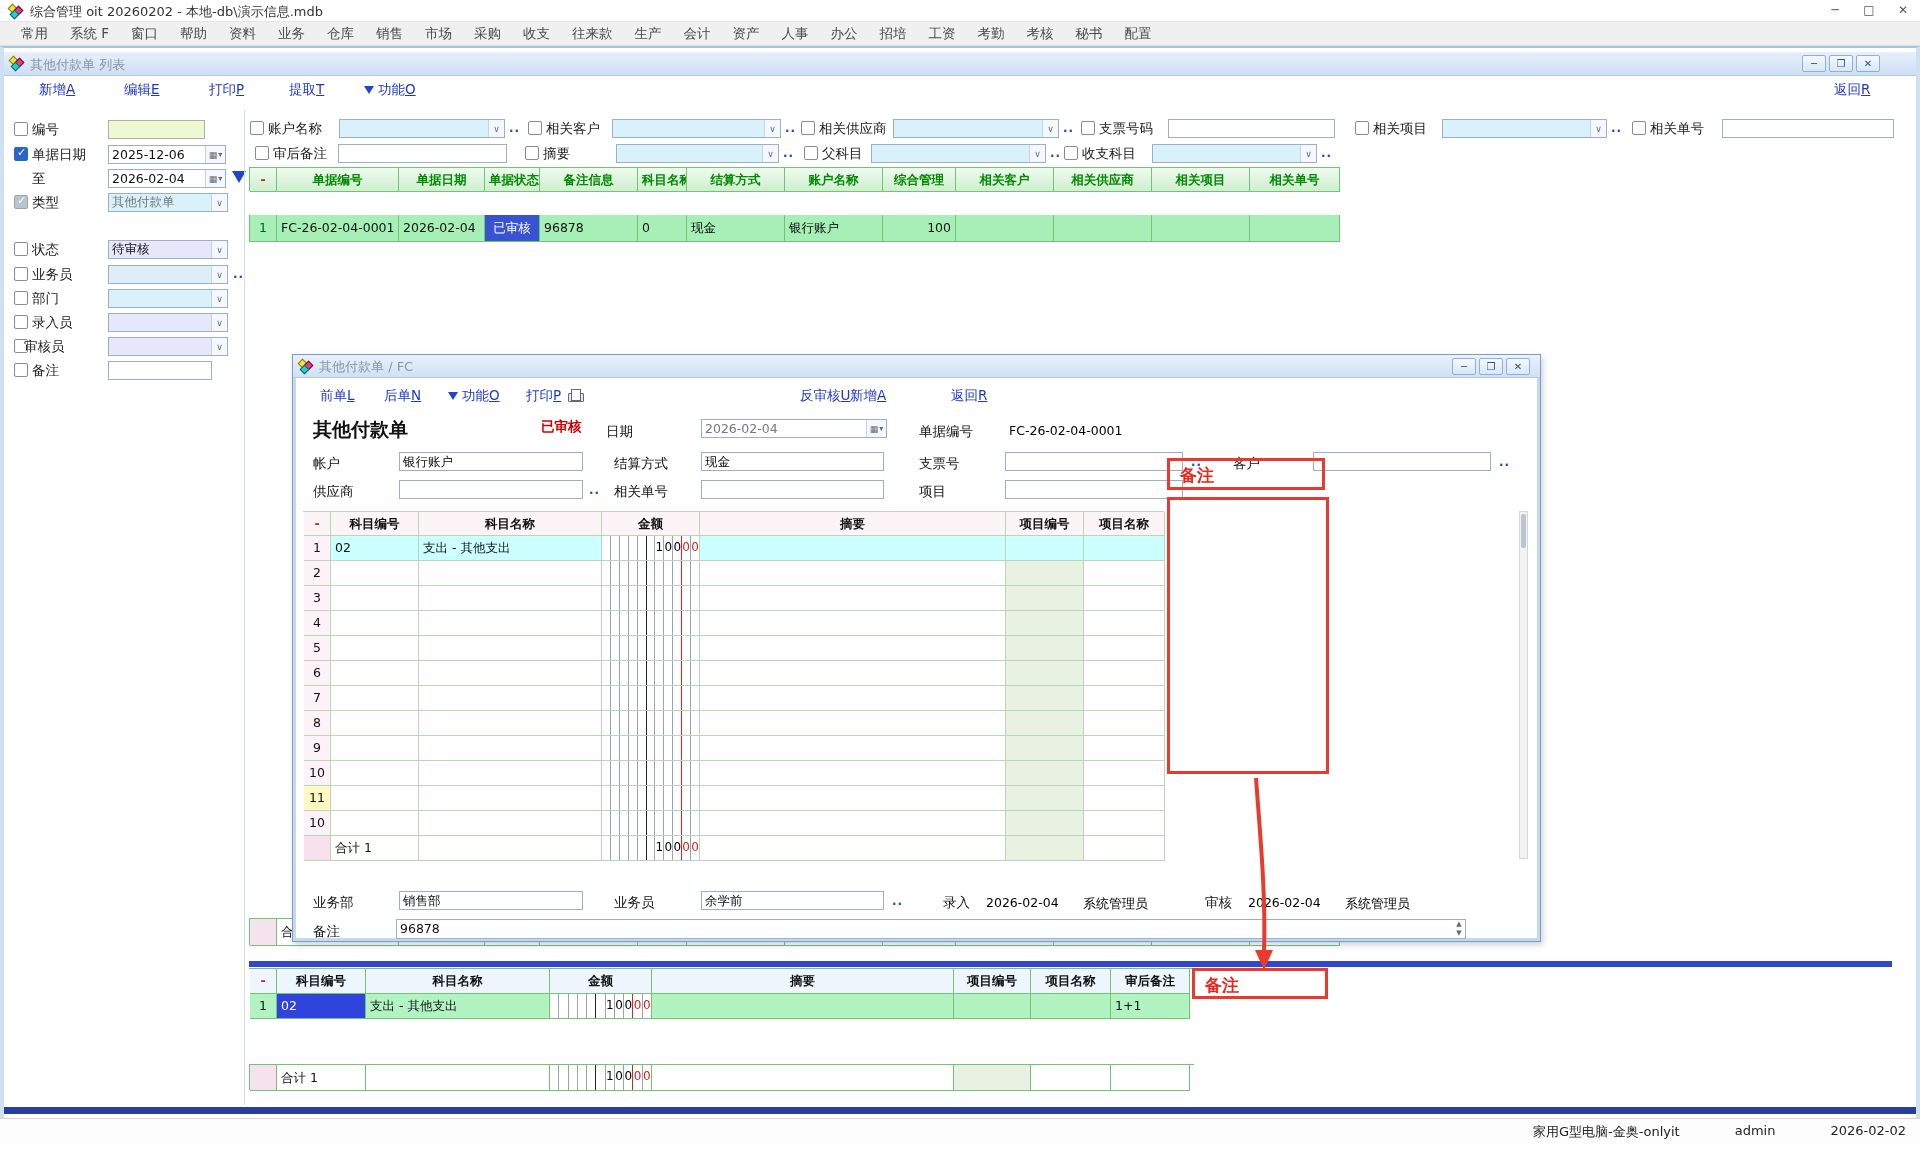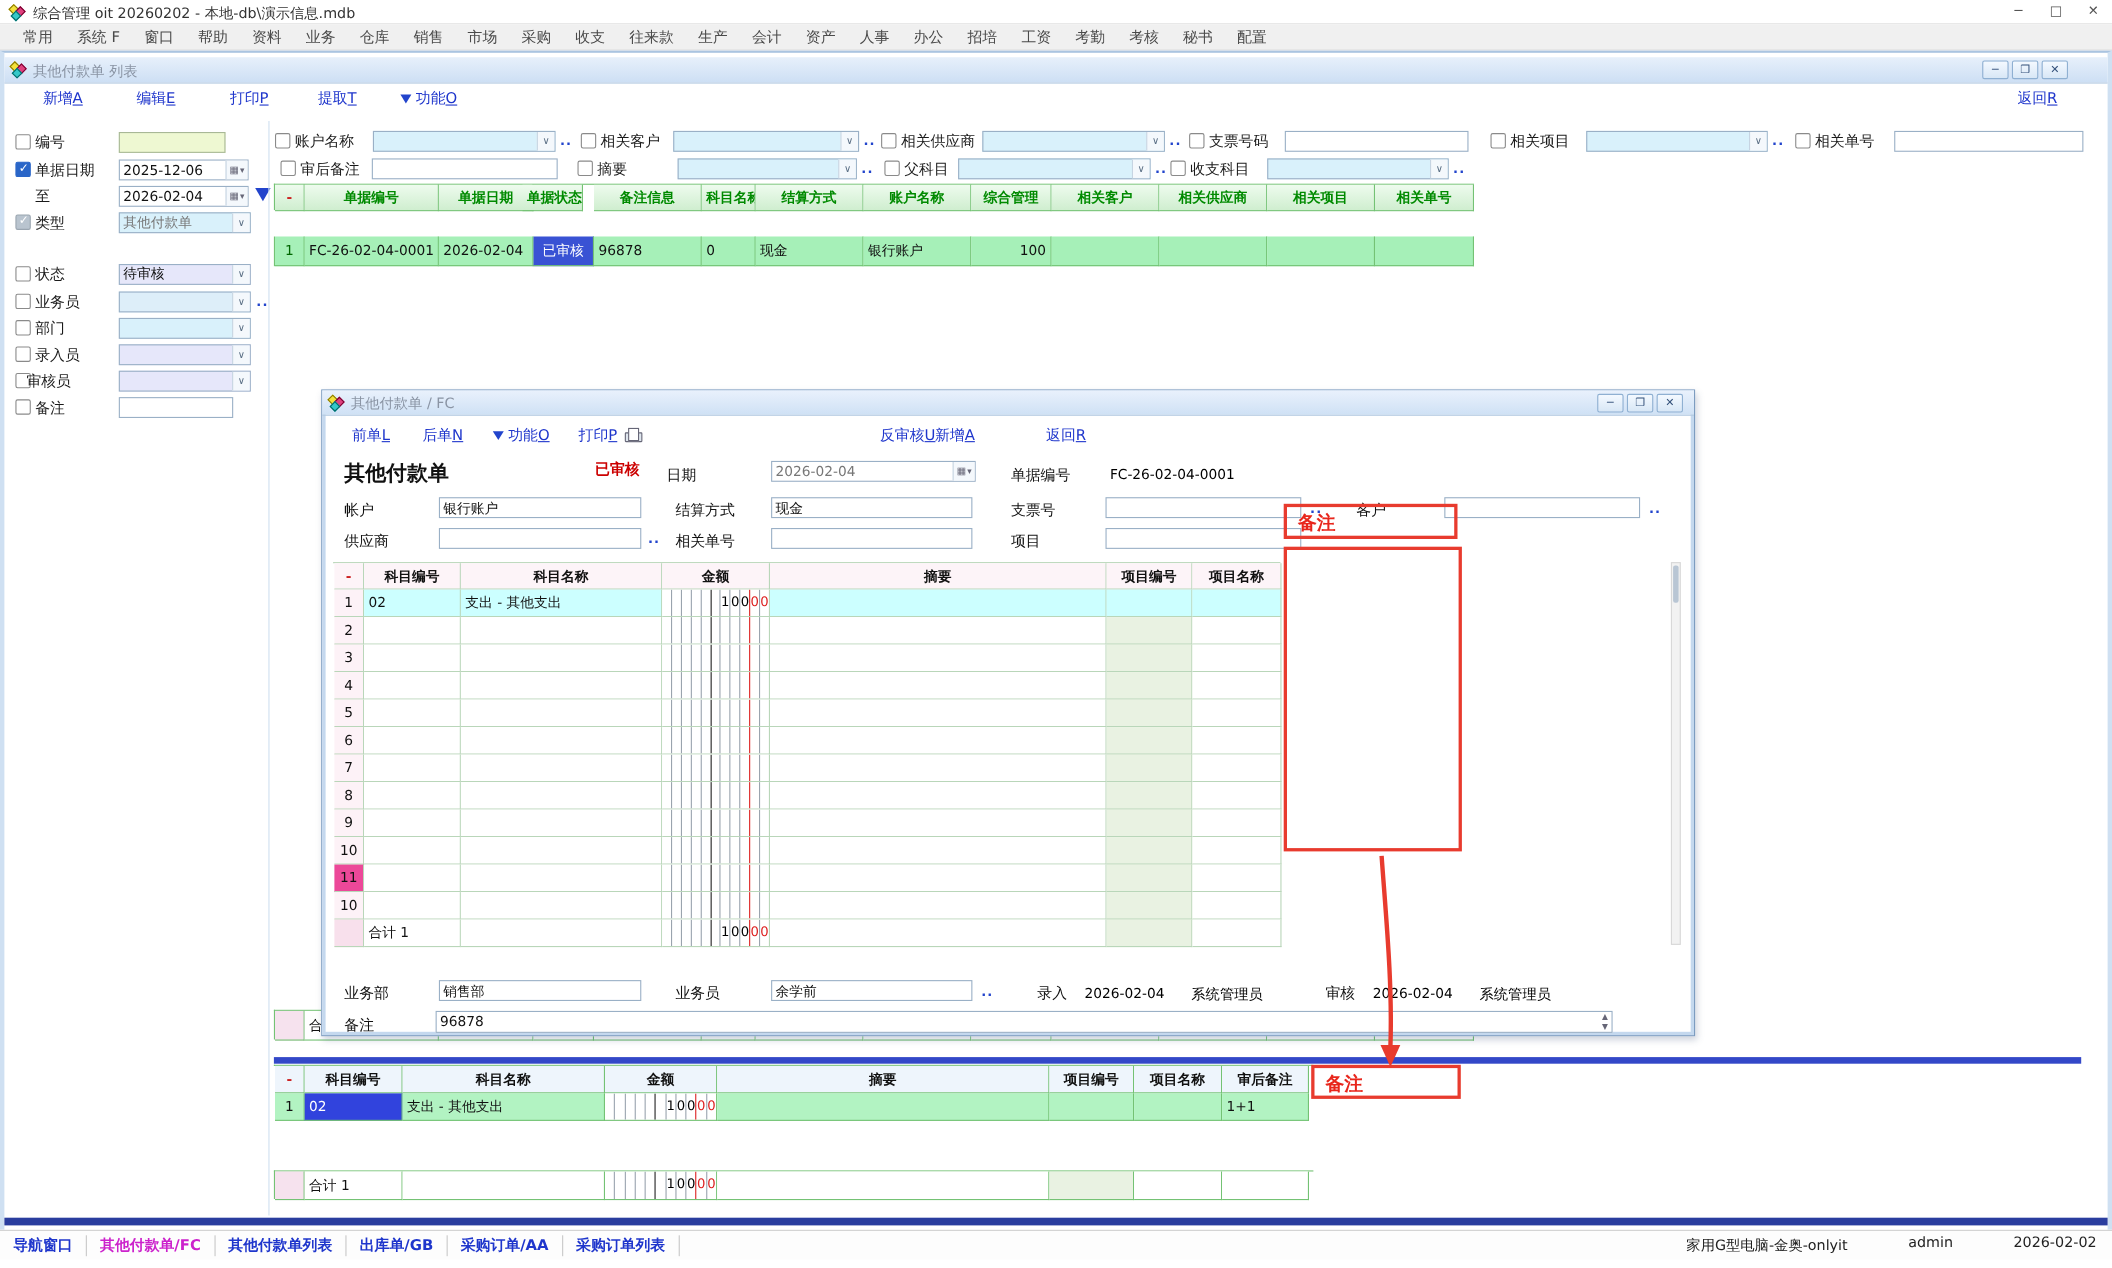--- a/index.html
+++ b/index.html
@@ -284,21 +284,21 @@
         <span class="chev">∨</span>
       </div>
       <span class="dots" style="position: absolute; left: 1317px; top: 98px;">..</span>
     </div>
 
   <div id="list-table" class="abs" style="left:245px;top:119px;width:1092px;">
       <div style="position: relative; left: 0px; top: 0px; width: 1091px; height: 24px; border-top: 1px solid rgb(116, 194, 116); border-left: 1px solid rgb(116, 194, 116);">
         <span class="grid-cell hdr-green red-dash" style="position: absolute; left: 0px; top: 0px; width: 27px; height: 24px; border-color: rgb(116, 194, 116);">-</span>
         <span class="grid-cell hdr-green" style="position: absolute; left: 27px; top: 0px; width: 122px; height: 24px; border-color: rgb(116, 194, 116);">单据编号</span>
         <span class="grid-cell hdr-green" style="position: absolute; left: 149px; top: 0px; width: 86px; height: 24px; border-color: rgb(116, 194, 116);">单据日期</span>
-        <span class="grid-cell hdr-green" style="position: absolute; left: 225px; top: 0px; width: 55px; height: 24px; border-color: rgb(116, 194, 116);">单据状态</span>
+        <span class="grid-cell hdr-green" style="position: absolute; left: 235px; top: 0px; width: 55px; height: 24px; border-color: rgb(116, 194, 116);">单据状态</span>
         <span class="grid-cell hdr-green" style="position: absolute; left: 290px; top: 0px; width: 98px; height: 24px; border-color: rgb(116, 194, 116);">备注信息</span>
         <span class="grid-cell hdr-green" style="position: absolute; left: 388px; top: 0px; width: 49px; height: 24px; border-color: rgb(116, 194, 116);">科目名称</span>
         <span class="grid-cell hdr-green" style="position: absolute; left: 437px; top: 0px; width: 98px; height: 24px; border-color: rgb(116, 194, 116);">结算方式</span>
         <span class="grid-cell hdr-green" style="position: absolute; left: 535px; top: 0px; width: 98px; height: 24px; border-color: rgb(116, 194, 116);">账户名称</span>
         <span class="grid-cell hdr-green" style="position: absolute; left: 633px; top: 0px; width: 73px; height: 24px; border-color: rgb(116, 194, 116);">综合管理</span>
         <span class="grid-cell hdr-green" style="position: absolute; left: 706px; top: 0px; width: 98px; height: 24px; border-color: rgb(116, 194, 116);">相关客户</span>
         <span class="grid-cell hdr-green" style="position: absolute; left: 804px; top: 0px; width: 98px; height: 24px; border-color: rgb(116, 194, 116);">相关供应商</span>
         <span class="grid-cell hdr-green" style="position: absolute; left: 902px; top: 0px; width: 98px; height: 24px; border-color: rgb(116, 194, 116);">相关项目</span>
         <span class="grid-cell hdr-green" style="position: absolute; left: 1000px; top: 0px; width: 90px; height: 24px; border-color: rgb(116, 194, 116);">相关单号</span>
       </div>
@@ -656,21 +656,21 @@
             <span class="dg"></span>
             <span class="dg"></span>
             <span class="dg"></span>
             <span class="dg rline red"></span>
             <span class="dg red"></span>
           </div>
         </span>
         <span class="grid-cell" style="position: absolute; left: 396px; top: 249px; width: 306px; height: 25px; line-height: 24px; border-right-color: rgb(185, 214, 185); border-bottom-color: rgb(185, 214, 185); background: rgb(255, 255, 255);"></span>
         <span class="grid-cell" style="position: absolute; left: 702px; top: 249px; width: 78px; height: 25px; line-height: 24px; border-right-color: rgb(185, 214, 185); border-bottom-color: rgb(185, 214, 185); background: rgb(233, 242, 226);"></span>
         <span class="grid-cell" style="position: absolute; left: 780px; top: 249px; width: 81px; height: 25px; line-height: 24px; border-right-color: rgb(185, 214, 185); border-bottom-color: rgb(185, 214, 185); background: rgb(255, 255, 255);"></span>
-        <span class="grid-cell" style="position: absolute; left: 0px; top: 274px; width: 27px; height: 25px; line-height: 24px; border-right-color: rgb(185, 214, 185); border-bottom-color: rgb(185, 214, 185); background: #ec4899; text-align: center;">11</span>
+        <span class="grid-cell" style="position: absolute; left: 0px; top: 274px; width: 27px; height: 25px; line-height: 24px; border-right-color: rgb(185, 214, 185); border-bottom-color: rgb(185, 214, 185); background: #fef9c3; text-align: center;">11</span>
         <span class="grid-cell" style="position: absolute; left: 27px; top: 274px; width: 88px; height: 25px; line-height: 24px; border-right-color: rgb(185, 214, 185); border-bottom-color: rgb(185, 214, 185); background: rgb(255, 255, 255);"></span>
         <span class="grid-cell" style="position: absolute; left: 115px; top: 274px; width: 183px; height: 25px; line-height: 24px; border-right-color: rgb(185, 214, 185); border-bottom-color: rgb(185, 214, 185); background: rgb(255, 255, 255);"></span>
         <span class="grid-cell" style="position: absolute; left: 298px; top: 274px; width: 98px; height: 25px; line-height: 24px; border-right-color: rgb(185, 214, 185); border-bottom-color: rgb(185, 214, 185); background: rgb(255, 255, 255); padding: 0px;">
           <div class="amount-grid">
             <span class="dg"></span>
             <span class="dg"></span>
             <span class="dg"></span>
             <span class="dg"></span>
             <span class="dg"></span>
             <span class="dg kline"></span>
@@ -756,26 +756,18 @@
   <svg class="abs" style="left:1200px;top:726px;width:120px;height:200px;z-index:60;" viewBox="0 0 120 200">
     <path d="M 52 4 C 56 60, 62 120, 60 178" stroke="#e83b2e" stroke-width="4" fill="none"></path>
     <polygon points="60,196 51,176 69,176" fill="#e83b2e"></polygon>
   </svg>
   <div class="red-box" style="left:1188px;top:920px;width:136px;height:31px;">
     <div class="lbl">备注</div>
   </div>
 </div>
 
 <div id="taskbar">
-  <span id="task-items" style="display:flex;">
-      <span class="task-item">导航窗口</span>
-      <span class="task-item active">其他付款单/FC</span>
-      <span class="task-item">其他付款单列表</span>
-      <span class="task-item">出库单/GB</span>
-      <span class="task-item">采购订单/AA</span>
-      <span class="task-item">采购订单列表</span>
-    </span>
   <span class="right-info">
     <span>家用G型电脑-金奥-onlyit</span>
     <span>admin</span>
     <span>2026-02-02</span>
   </span>
 </div>
 
 </body></html>

